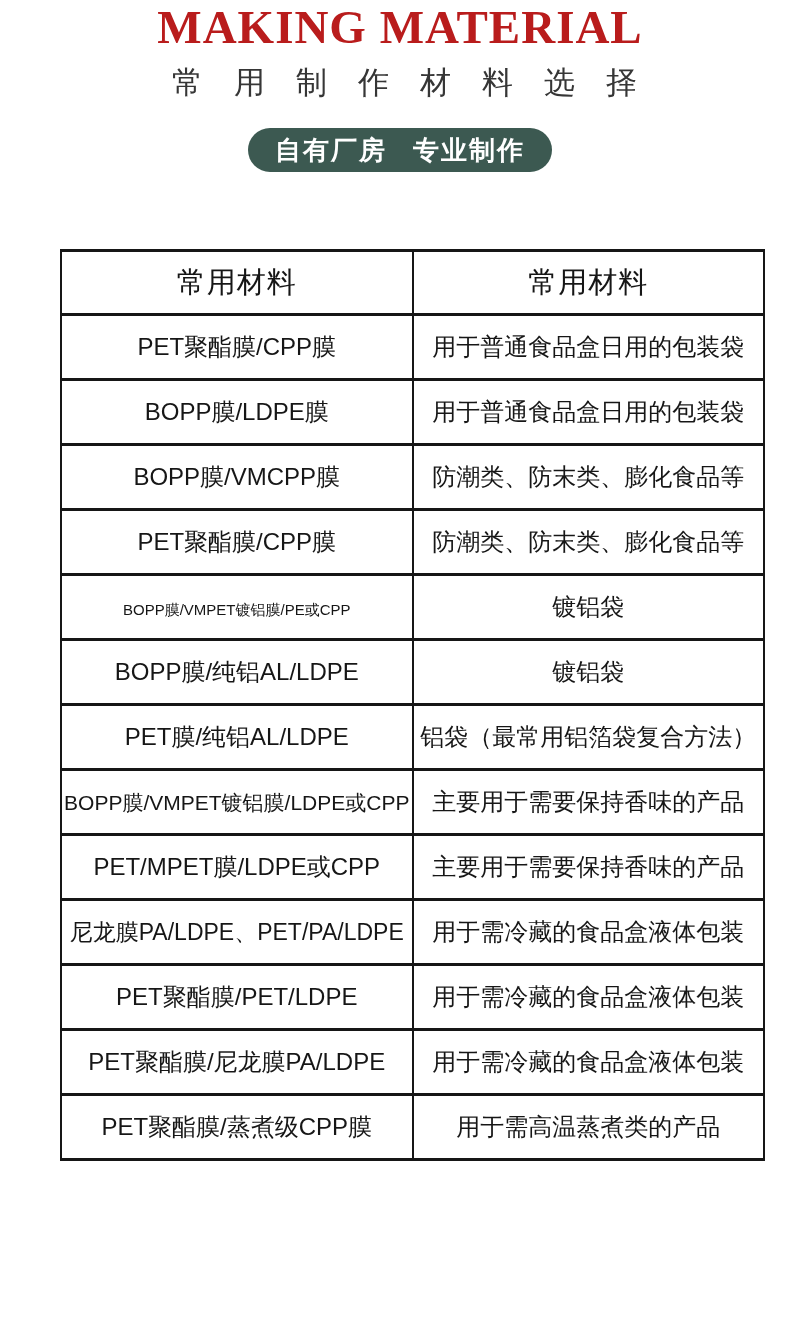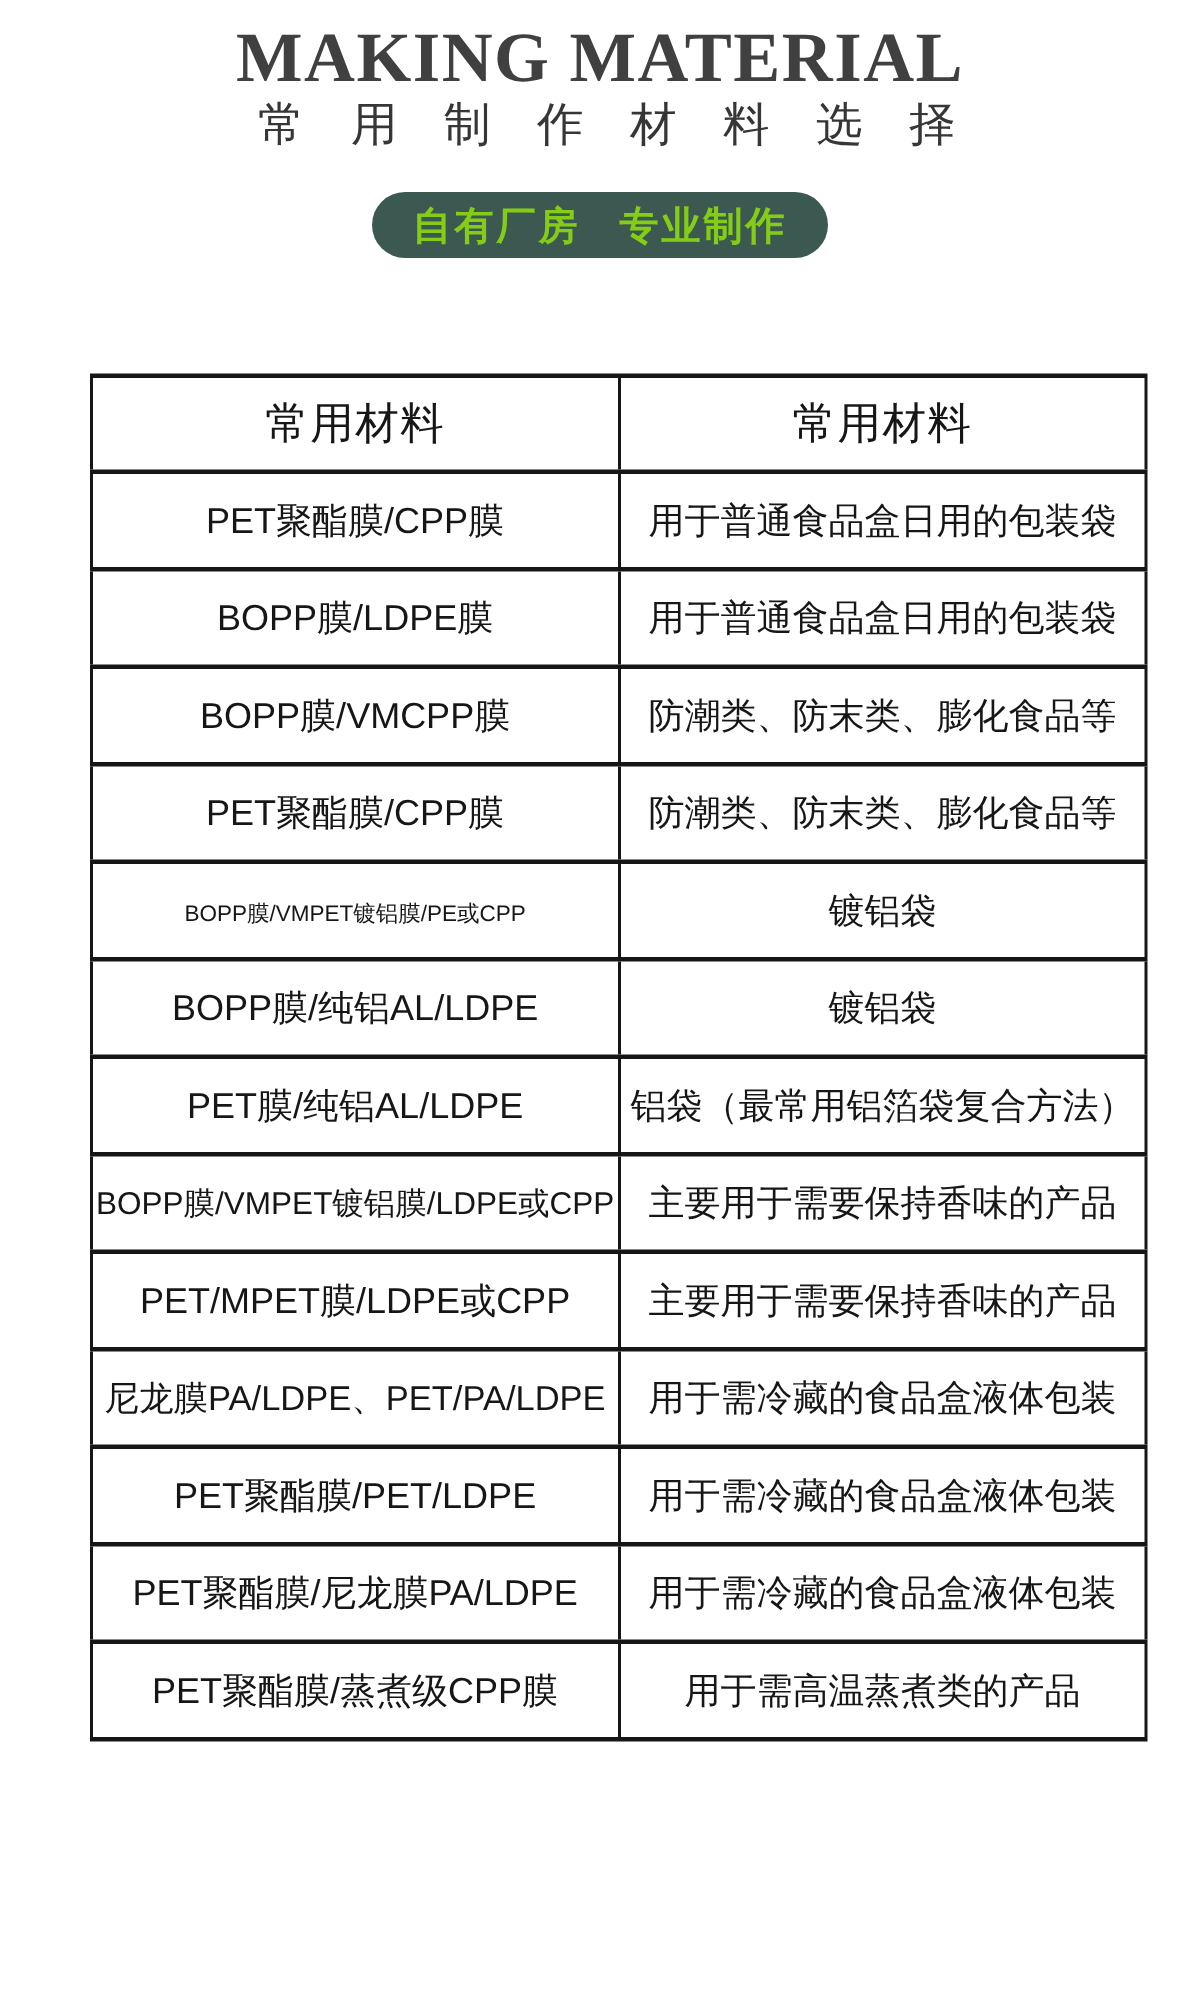--- a/index.html
+++ b/index.html
@@ -18,23 +18,22 @@
   .title {
     position: absolute;
     top: 2px;
     left: 0;
     width: 100%;
     text-align: center;
     font-family: "Liberation Serif", "DejaVu Serif", serif;
     font-weight: bold;
     font-size: 47px;
     line-height: 50px;
-    color: #404040;
+    color: #b91c1c;
     letter-spacing: 1px;
-    margin-top: 12px;
   }
   .subtitle {
     position: absolute;
     top: 64px;
     left: 0;
     width: 100%;
     text-align: center;
     font-family: "Liberation Serif", "DejaVu Serif", serif;
     font-size: 31px;
     line-height: 38px;
@@ -46,21 +45,21 @@
   .badge {
     position: absolute;
     top: 128px;
     left: 50%;
     transform: translateX(-50%);
     height: 44px;
     line-height: 44px;
     padding: 0 27px;
     border-radius: 22px;
     background: #3c5951;
-    color: #84cc16;
+    color: #ffffff;
     font-size: 26px;
     font-weight: bold;
     letter-spacing: 2px;
     white-space: nowrap;
   }
   .badge .badge-left { margin-right: 26px; }
   table.materials {
     position: absolute;
     top: 249px;
     left: 48px;

